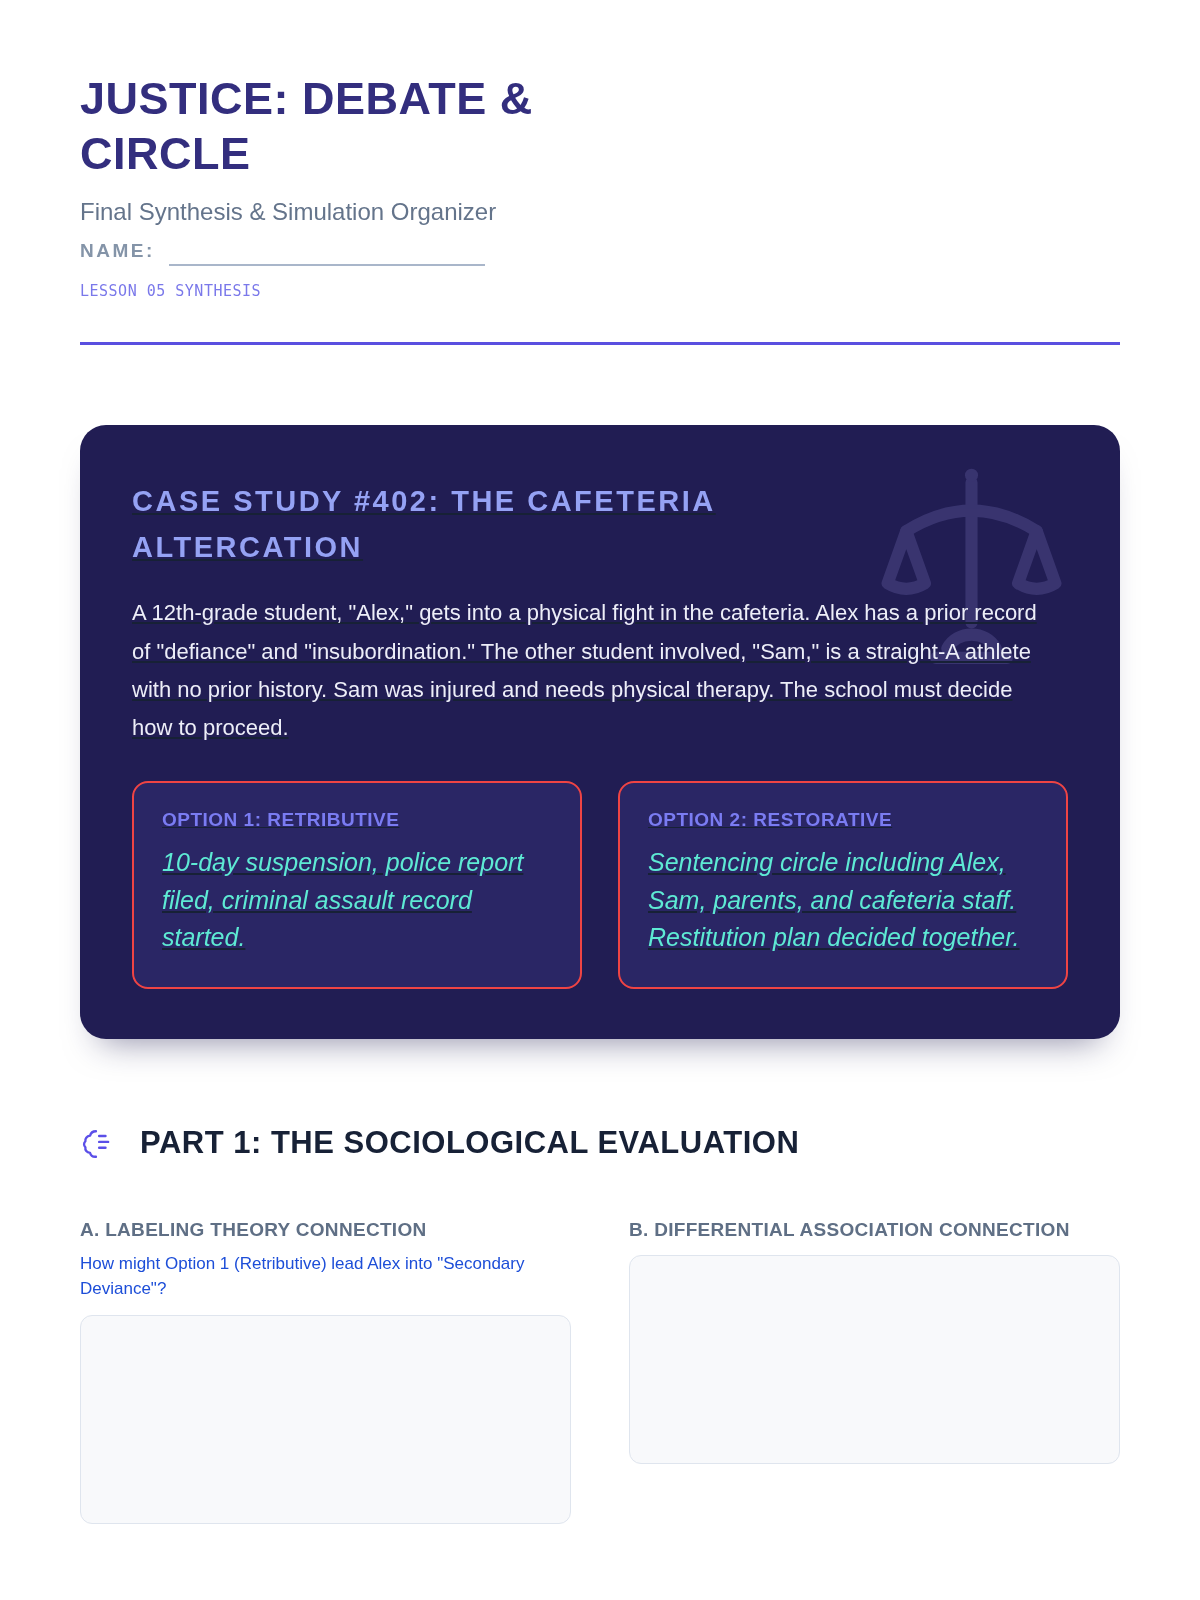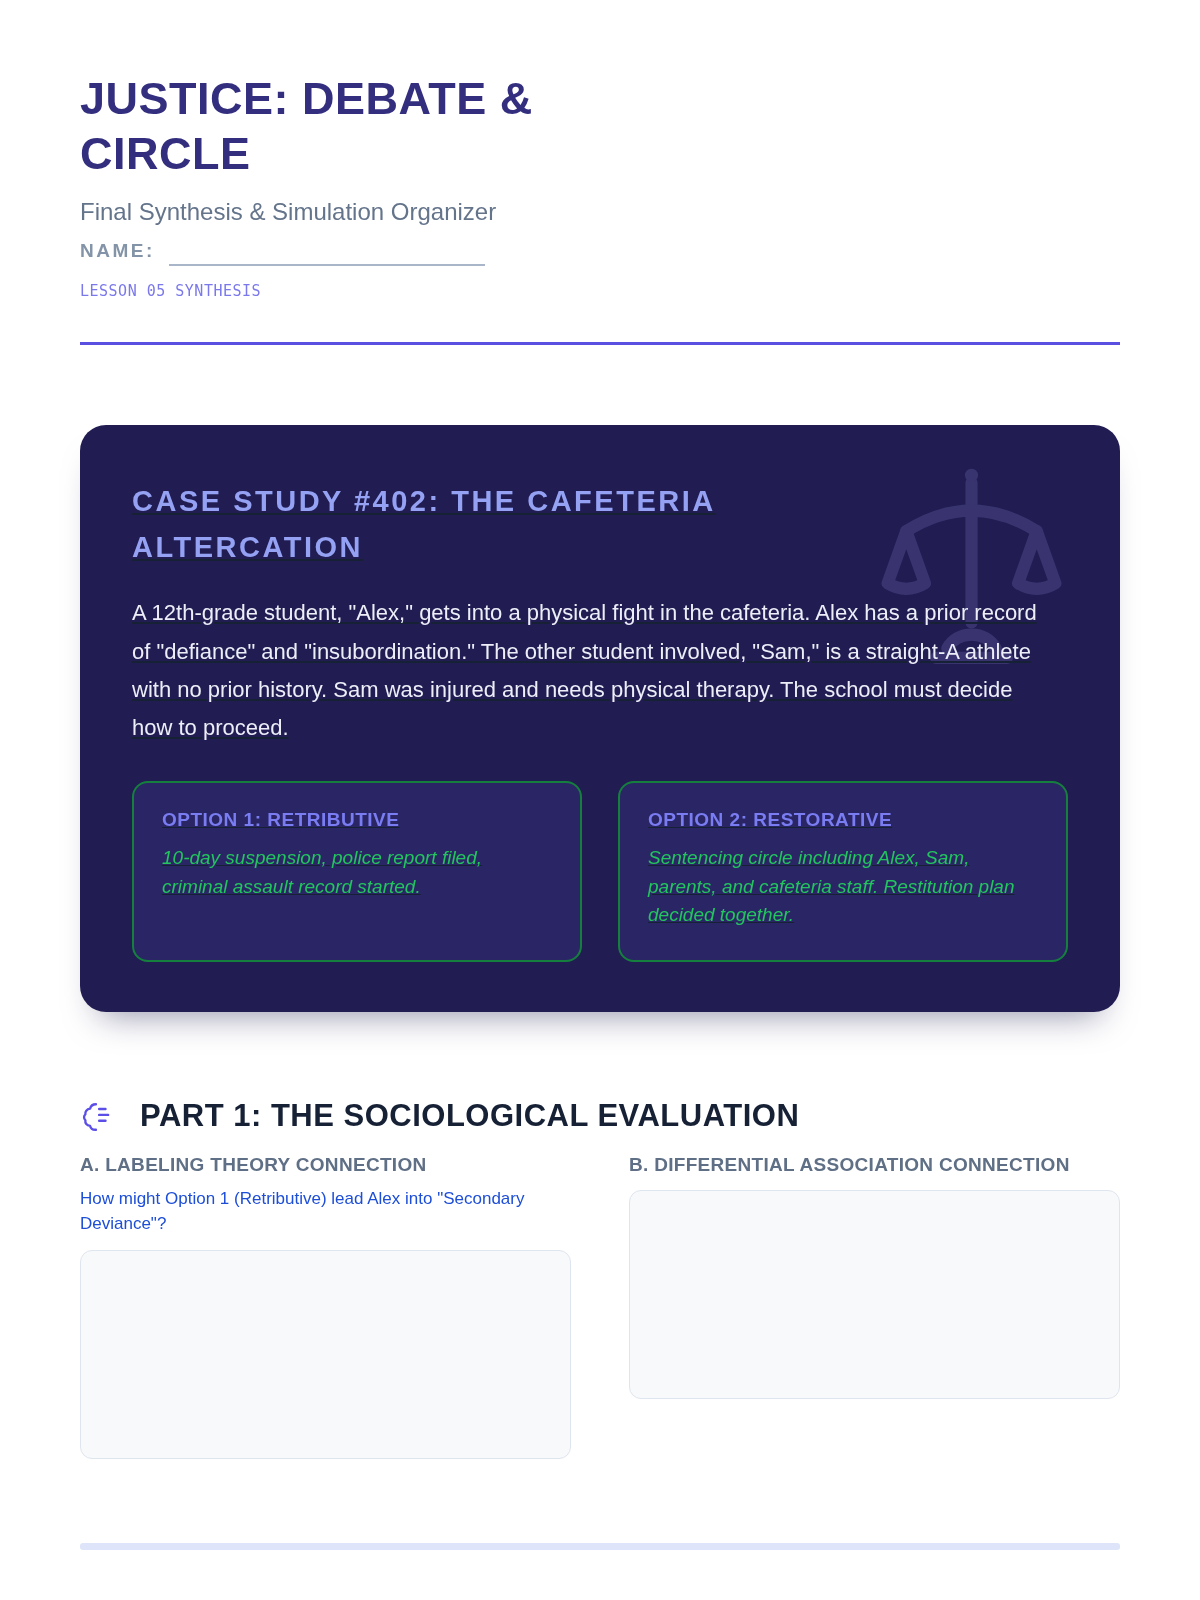--- a/index.html
+++ b/index.html
@@ -41,32 +41,32 @@
     font-size: 29px; font-weight: bold; color: #95a2f4;
     letter-spacing: 2.5px; line-height: 1.58; max-width: 750px;
     position: relative; z-index: 1;
   }
   .case-body {
     margin-top: 24px; font-size: 22px; color: #edeef8; line-height: 1.74;
     max-width: 915px; position: relative; z-index: 1;
   }
   .options-grid { margin-top: 34px; display: grid; grid-template-columns: 1fr 1fr; gap: 36px; position: relative; z-index: 1; }
   .option-box {
-    background: #2a2665; border: 2px solid #15803d; border-radius: 16px;
+    background: #2a2665; border: 2px solid #ef4444; border-radius: 16px;
     padding: 26px 28px 30px 28px; min-height: 168px;
   }
   .option-title { font-size: 19px; font-weight: bold; color: #7a7cf2; letter-spacing: 0.5px; }
-  .option-desc { margin-top: 13px; font-size: 19px; font-style: italic; color: #22c55e; line-height: 1.5; }
+  .option-desc { margin-top: 13px; font-size: 25px; font-style: italic; color: #5eead4; line-height: 1.5; }
 
   
   .part-section { margin-top: 86px; }
   .part-heading-row { display: flex; align-items: flex-end; gap: 26px; }
   .part-heading { font-size: 31px; font-weight: 900; color: #172136; letter-spacing: 0.5px; }
   .brain-wrap { width: 34px; height: 34px; flex: 0 0 auto; }
-  .questions-grid { margin-top: 20px; display: grid; grid-template-columns: 1fr 1fr; gap: 58px; }
+  .questions-grid { margin-top: 58px; display: grid; grid-template-columns: 1fr 1fr; gap: 58px; }
   .q-label { font-size: 19px; font-weight: bold; color: #5f6f85; letter-spacing: 0.3px; }
   .q-prompt { margin-top: 11px; font-size: 17px; color: #1d4ed8; line-height: 1.45; min-height: 48px; max-width: 480px; }
   .answer-box {
     display: block; margin-top: 14px; width: 100%; height: 209px;
     background: #f8f9fb; border: 1px solid #dfe5ee; border-radius: 12px;
     resize: none; outline: none; font-family: "Liberation Sans", sans-serif;
     font-size: 17px; color: #333; padding: 14px 16px;
   }
 
   

